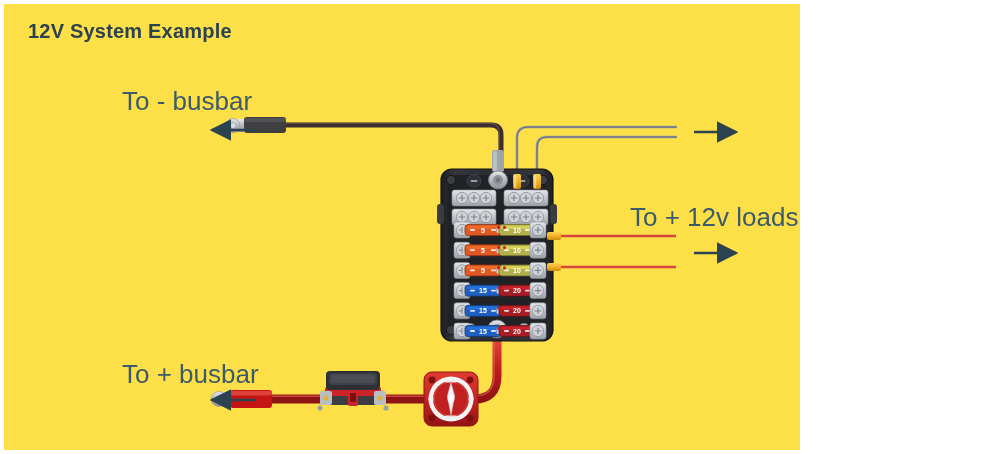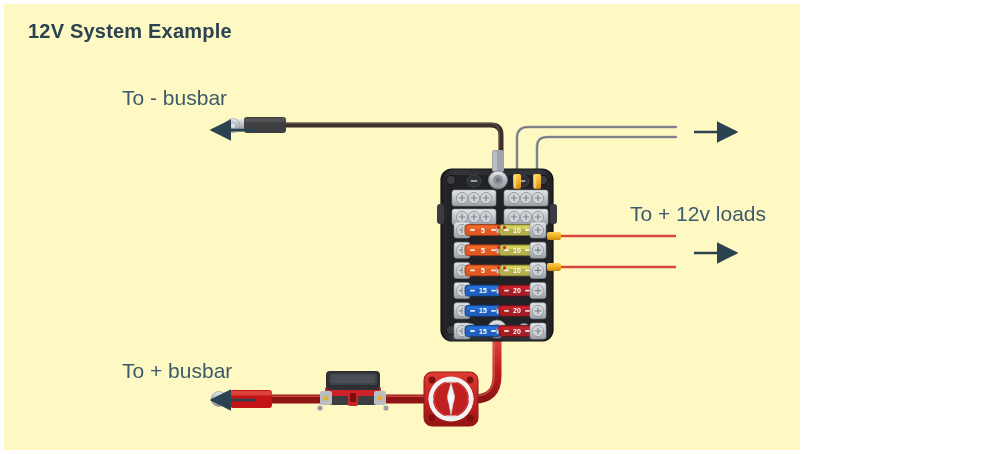--- a/index.html
+++ b/index.html
@@ -1,36 +1,36 @@
 <!DOCTYPE html>
 <html><head>
 <meta charset="utf-8">
 <title>12V System Example</title>
 <style>
   html,body{margin:0;padding:0;background:#ffffff;}
   body{font-family:"Liberation Sans",sans-serif;}
   #canvas{
     position:relative;
     width:804px;height:454px;
-    background:#fef9c3;
+    background:#fde047;
     border-radius:4px;
     overflow:hidden;
     box-sizing:border-box;
     border:4px solid #ffffff;
   }
   .page-title{
     position:absolute;left:24px;top:16px;
     font-size:20px;font-weight:bold;
     color:#2b4250;
     letter-spacing:0.2px;
     white-space:nowrap;
   }
   .lbl{
     position:absolute;
-    font-size:21px;
+    font-size:26px;
     color:#3c5a6b;
     white-space:nowrap;
   }
   svg.layer{position:absolute;left:0;top:0;width:996px;height:454px;}
 </style>
 </head>
 <body>
 
 <div id="canvas">
 

